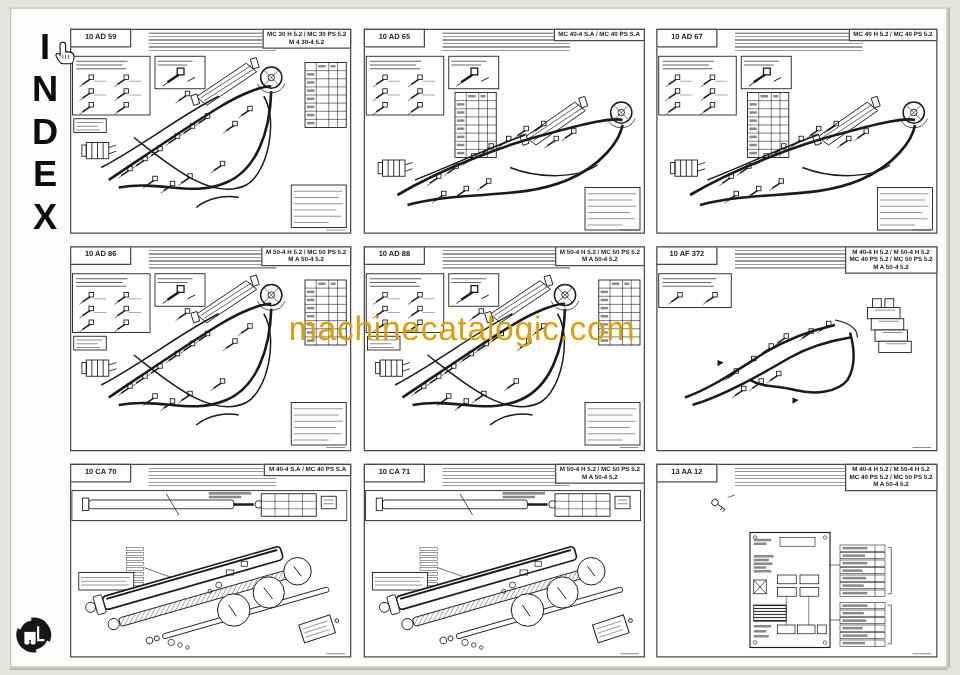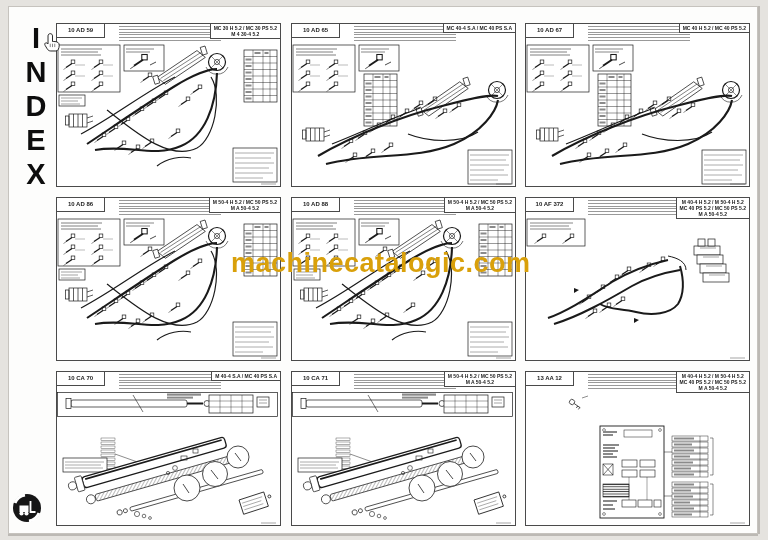--- a/index.html
+++ b/index.html
@@ -37,21 +37,21 @@
     position:absolute;right:-1px;top:-1px;min-width:58px;max-width:78px;
     border:1px solid #4a4a4a;background:#fff;z-index:3;
     font-size:5px;font-weight:bold;color:#222;line-height:6px;
     text-align:center;padding:1px 3px;white-space:pre-line;
   }
   .p-draw{position:absolute;left:0;top:20px;width:221px;}
   .r12 .p-draw{height:141px;}
   .r3  .p-draw{height:132px;}
   .watermark{
     position:absolute;left:231px;top:248px;z-index:40;
-    font-size:27px;font-weight:bold;color:#d9a00a;letter-spacing:.5px;
+    font-size:27px;font-weight:normal;color:#d9a00a;letter-spacing:.5px;
   }
   .logo{position:absolute;left:12px;top:493px;width:30px;height:30px;z-index:30;}
   .cursor{position:absolute;left:44px;top:33px;width:17px;height:19px;z-index:50;}
 </style>
 </head>
 <body>
 
 <svg width="0" height="0" style="position:absolute" aria-hidden="true">
   <defs>
     <pattern id="hatchD" width="3" height="3" patternUnits="userSpaceOnUse" patternTransform="rotate(45)">

